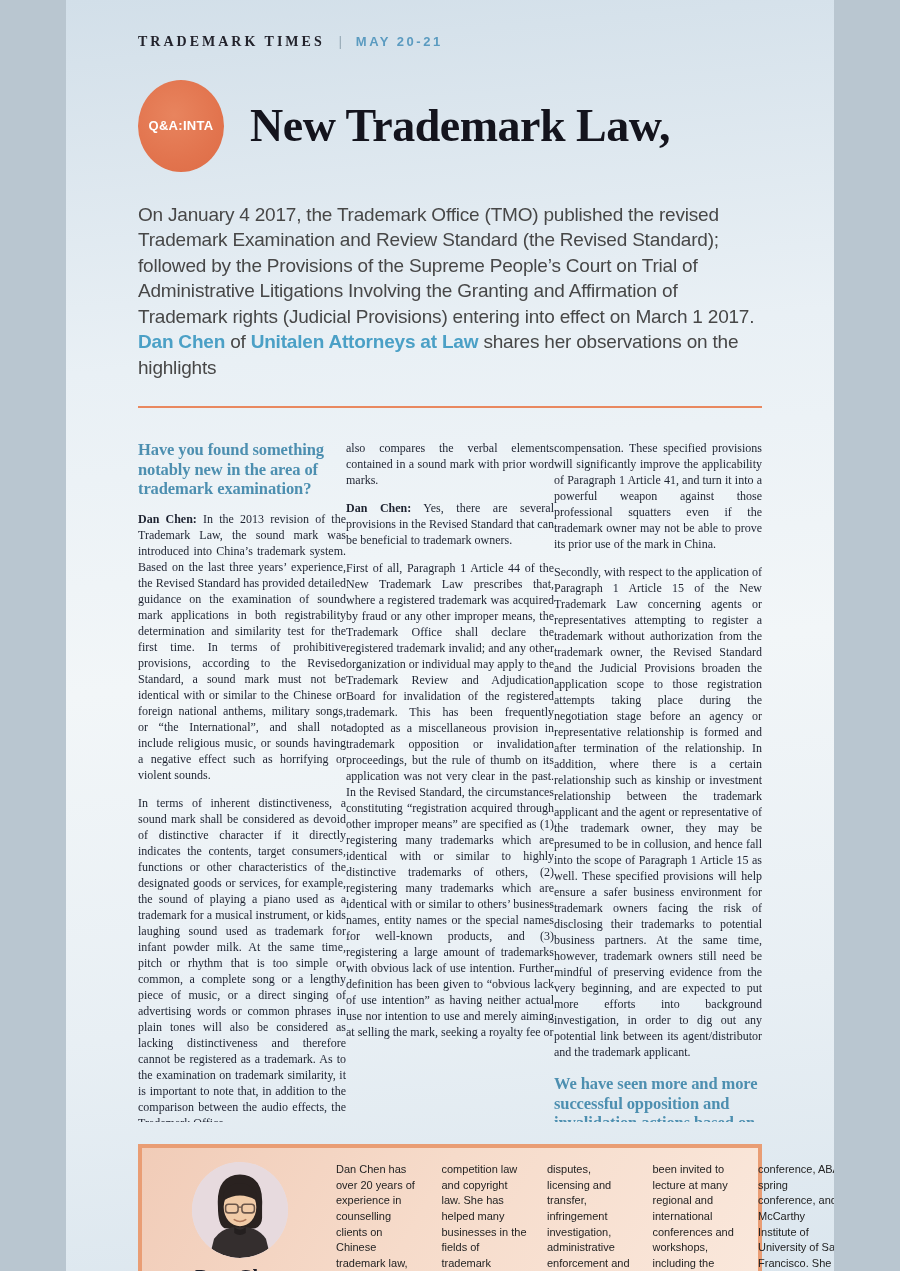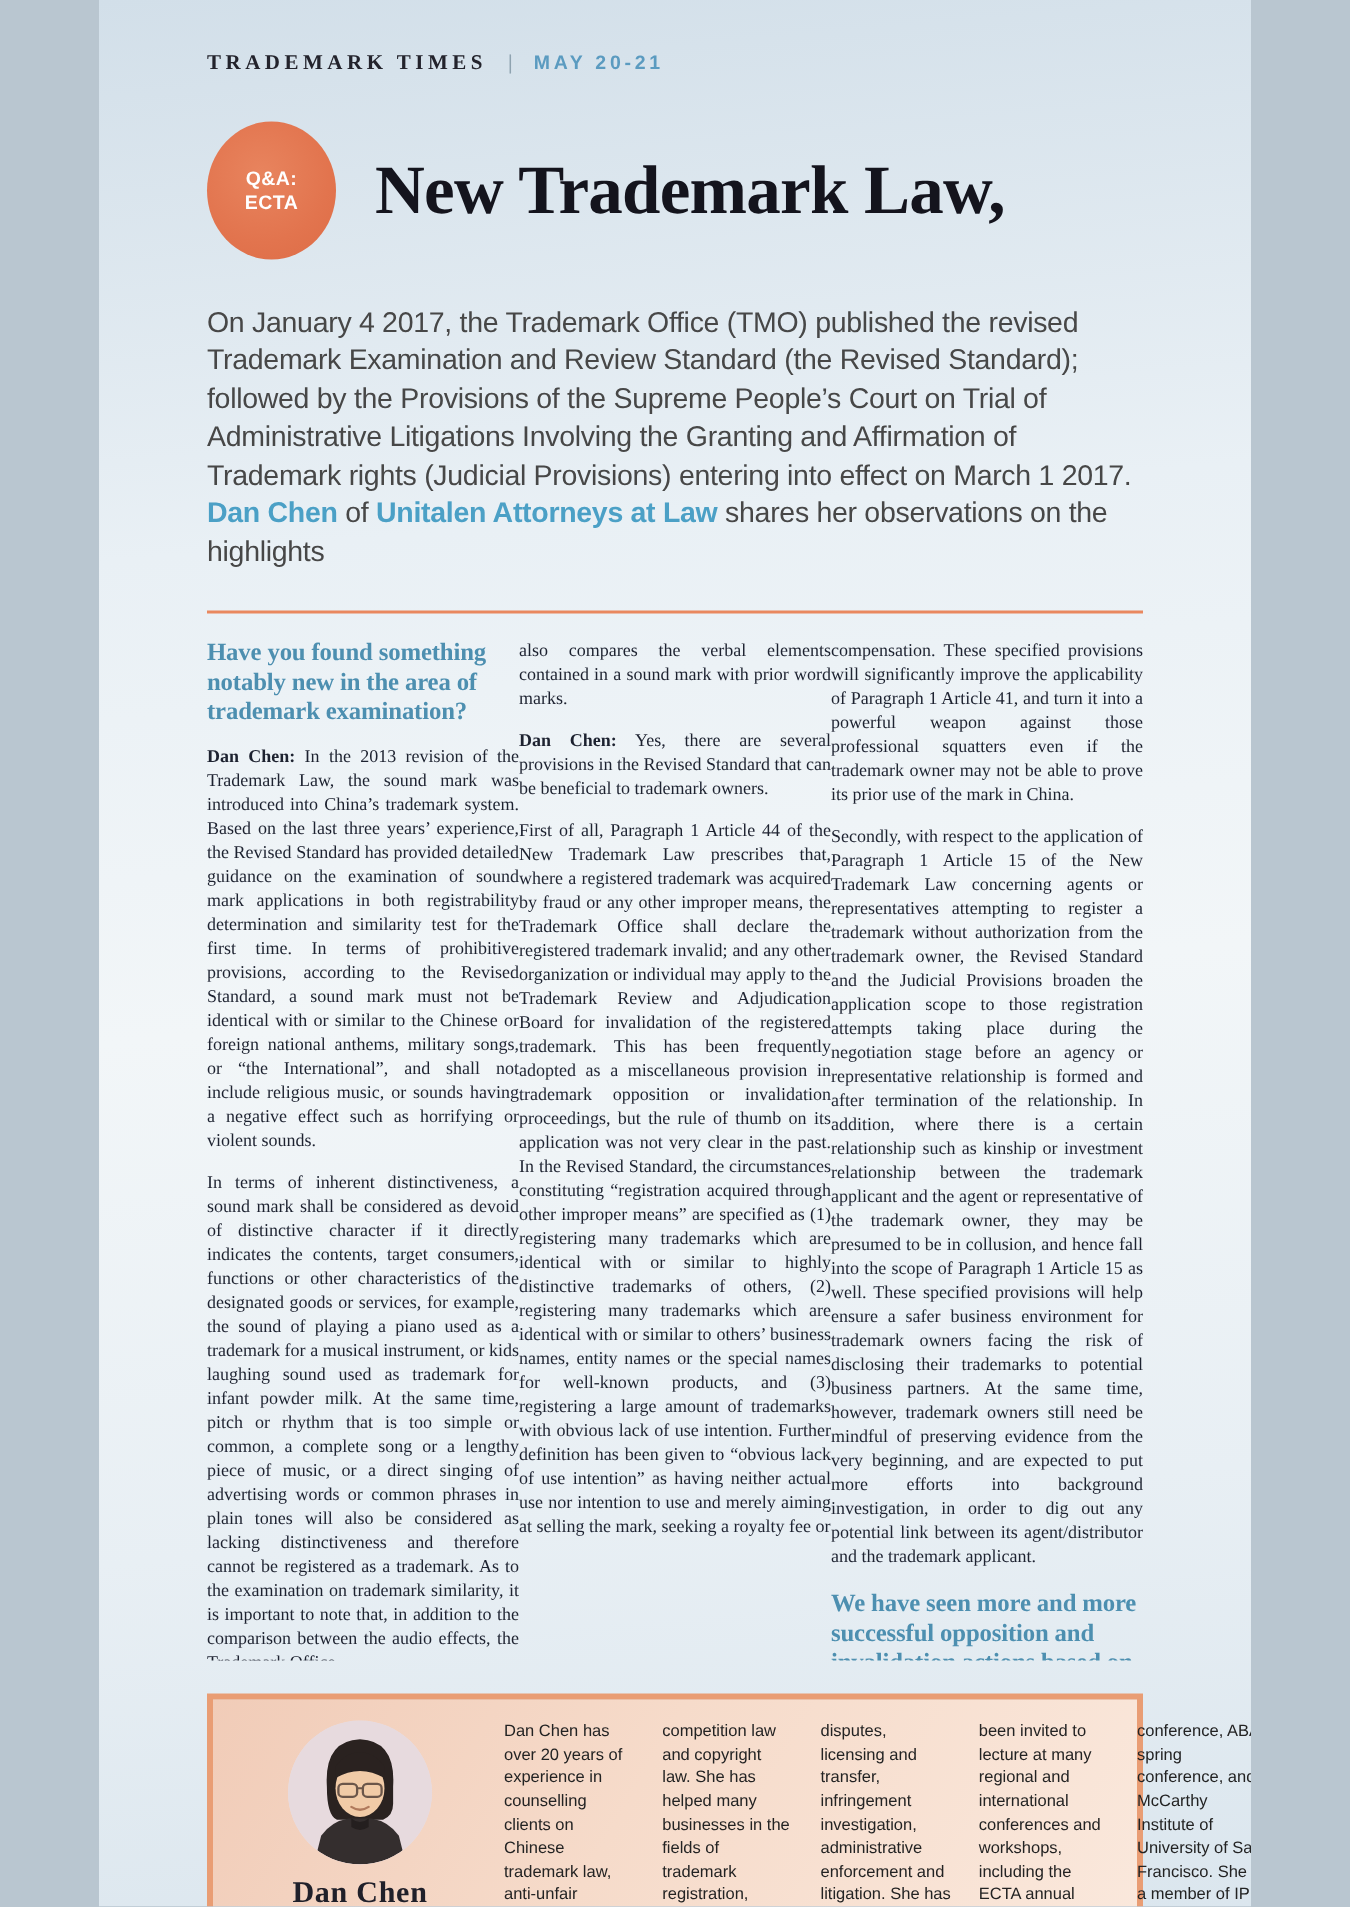--- a/index.html
+++ b/index.html
@@ -27,21 +27,21 @@
     font-family: "Liberation Sans", sans-serif;
     font-weight: bold; font-size: 13px; letter-spacing: 2.5px; color: #5b9bc0; text-align: center;
   }
 
   
   .title-block { display: flex; align-items: center; gap: 26px; min-height: 100px; }
   .qa-badge {
     flex: 0 0 auto;
     width: 86px; height: 92px; border-radius: 50%;
     background: radial-gradient(circle at 42% 38%, #e8845e 0%, #e2744e 60%, #dd6c46 100%);
-    display: flex; flex-direction: column; align-items: center; justify-content: center;
+    display: flex; flex-direction: row; align-items: center; justify-content: center;
     color: #ffffff; font-family: "Liberation Sans", sans-serif;
     font-weight: bold; font-size: 13px; line-height: 1.25; letter-spacing: 0.3px;
     text-align: center;
   }
   h1.article-title {
     font-family: "Liberation Serif", serif;
     font-weight: bold; font-size: 46px; line-height: 1.1; color: #14141d;
     letter-spacing: -0.5px;
   }
 
@@ -51,21 +51,21 @@
     font-family: "Liberation Sans", sans-serif;
     font-size: 19px; line-height: 1.34; letter-spacing: -0.2px;
     color: #474747; max-width: 775px;
   }
   .standfirst .hl { color: #4ba0c6; font-weight: bold; }
 
   
   .top-rule { margin-top: 26px; height: 2px; background: #e9885f; }
 
   
-  .cols { display: flex; margin-top: 14px; height: 684px; overflow: hidden; }
+  .cols { display: flex; margin-top: 30px; height: 684px; overflow: hidden; }
   .col { flex: 1 1 0; overflow: hidden; }
   .col h3 {
     font-family: "Liberation Serif", serif;
     color: #4d8fb0; font-weight: bold; font-size: 16.5px; line-height: 1.18;
     margin: 14px 0 6px 0; letter-spacing: -0.1px;
   }
   .col h3:first-child { margin-top: 2px; }
   .col p {
     font-size: 12px; line-height: 16px; text-align: justify;
     margin-top: 12px; color: #1d2230;
@@ -111,21 +111,21 @@
 
   <div class="masthead">
     <span class="pub">TRADEMARK TIMES</span>
     <span class="pipe">|</span>
     <span class="date">MAY 20-21</span>
   </div>
 
   <div class="title-block">
     <div class="qa-badge">
       <span>Q&amp;A:</span>
-      <span>ECTA</span>
+      <span>INTA</span>
     </div>
     <h1 class="article-title">
       <span>New Trademark Law,</span><br>
     </h1>
   </div>
 
   <p class="standfirst" id="standfirst"><span>On January 4 2017, the Trademark Office (TMO) published the revised Trademark Examination and Review Standard (the Revised Standard); followed by the Provisions of the Supreme People’s Court on Trial of Administrative Litigations Involving the Granting and Affirmation of Trademark rights (Judicial Provisions) entering into effect on March 1 2017. </span><span class="hl">Dan Chen</span><span> of </span><span class="hl">Unitalen Attorneys at Law</span><span> shares her observations on the highlights</span></p>
 
   <div class="top-rule"></div>
 

